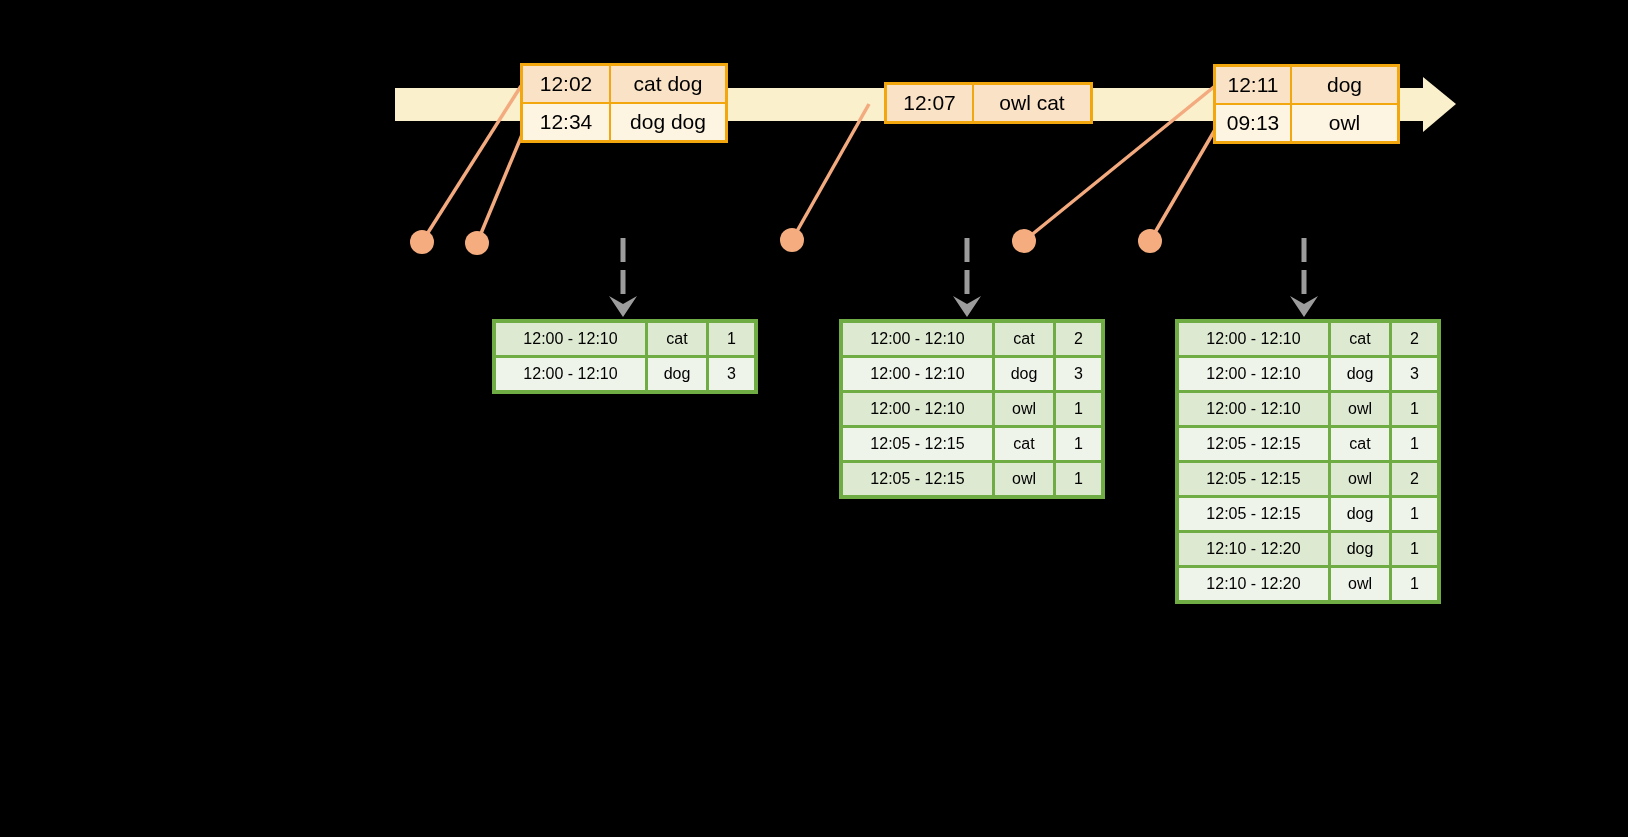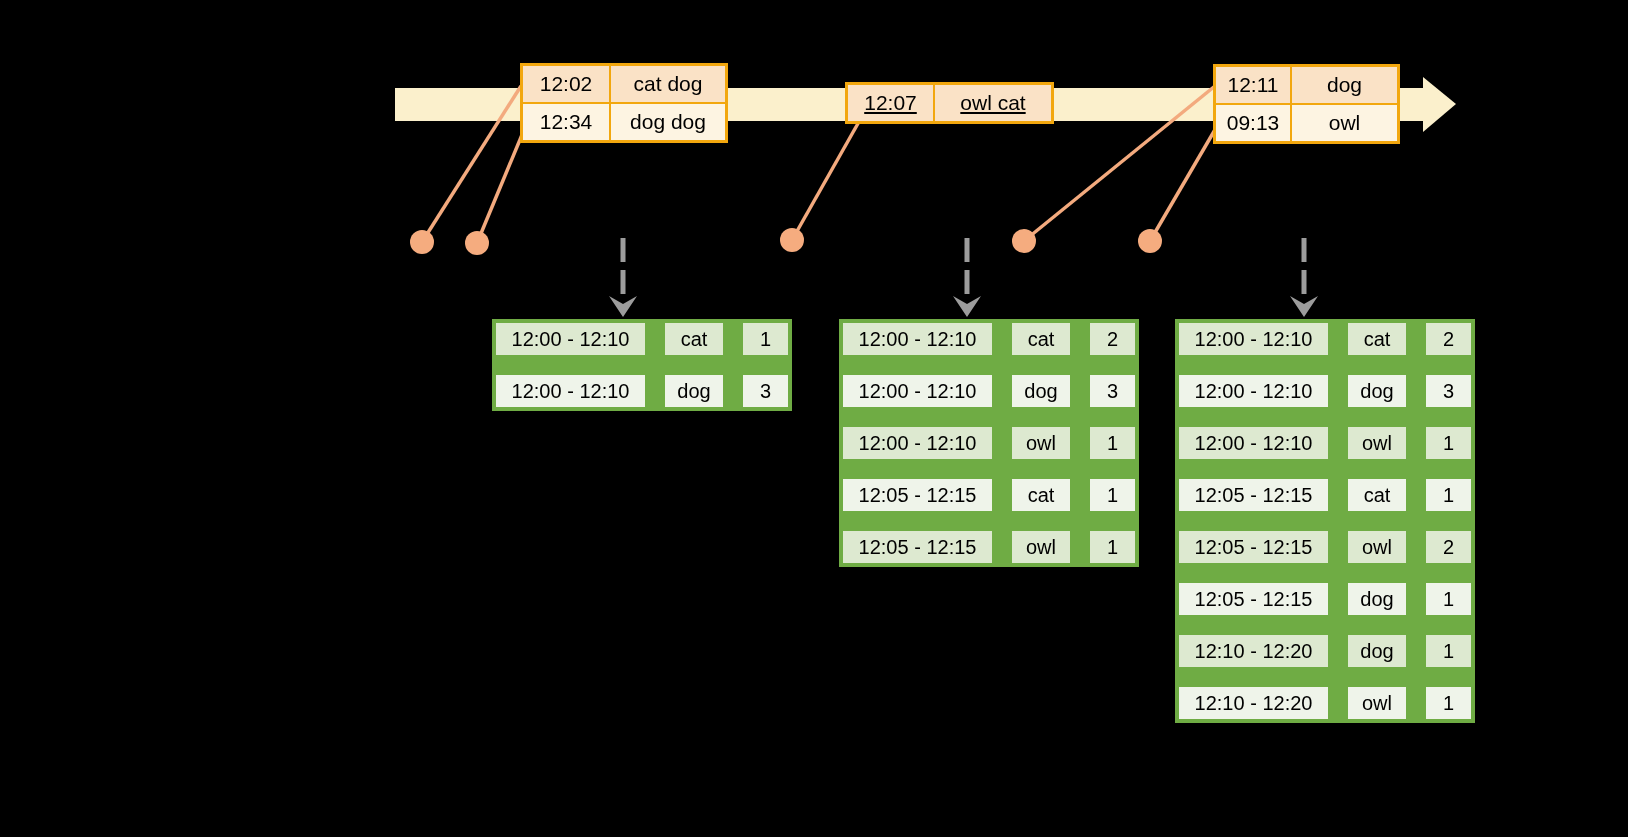--- a/index.html
+++ b/index.html
@@ -25,22 +25,22 @@
   .e-dark  { background:#fae2c6; }
   .e-light { background:#fdf4e2; }
   .cols-a { grid-template-columns:86px 114px; }
   .cols-b { grid-template-columns:85px 116px; }
   .cols-c { grid-template-columns:74px 105px; }
 
   
   .gtable {
     position:absolute; z-index:2; display:grid;
     grid-template-columns:149px 58px 45px;
-    background:#6fac44; padding:4px; gap:20px;
-    font-size:20px;
+    background:#6fac44; padding:4px; gap:3px;
+    font-size:16px;
   }
   .gtable .gcell {
     display:flex; align-items:center; justify-content:center;
     height:32px;
   }
   .g-dark  { background:#dde9d0; }
   .g-light { background:#eff4ea; }
 </style>
 </head>
 <body>
@@ -80,21 +80,21 @@
     </g>
   </svg>
 
   <div class="etable cols-a" style="left:520px; top:63px;">
     <div class="ecell e-dark">12:02</div>
     <div class="ecell e-dark">cat dog</div>
     <div class="ecell e-light">12:34</div>
     <div class="ecell e-light">dog dog</div>
   </div>
 
-  <div class="etable cols-b" style="left:845px; top:82px;text-decoration:underline;">
+  <div class="etable cols-b" style="left:884px; top:82px;">
     <div class="ecell e-dark">12:07</div>
     <div class="ecell e-dark">owl cat</div>
   </div>
 
   <div class="etable cols-c" style="left:1213px; top:64px;">
     <div class="ecell e-dark">12:11</div>
     <div class="ecell e-dark">dog</div>
     <div class="ecell e-light">09:13</div>
     <div class="ecell e-light">owl</div>
   </div>

